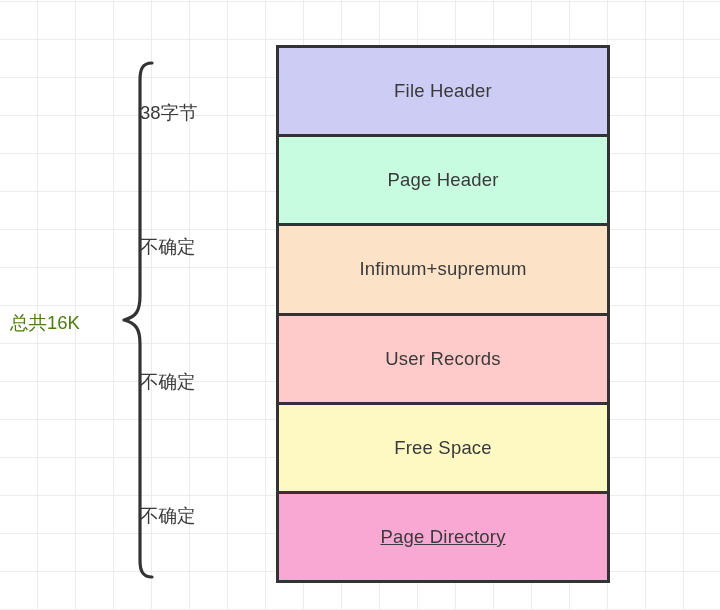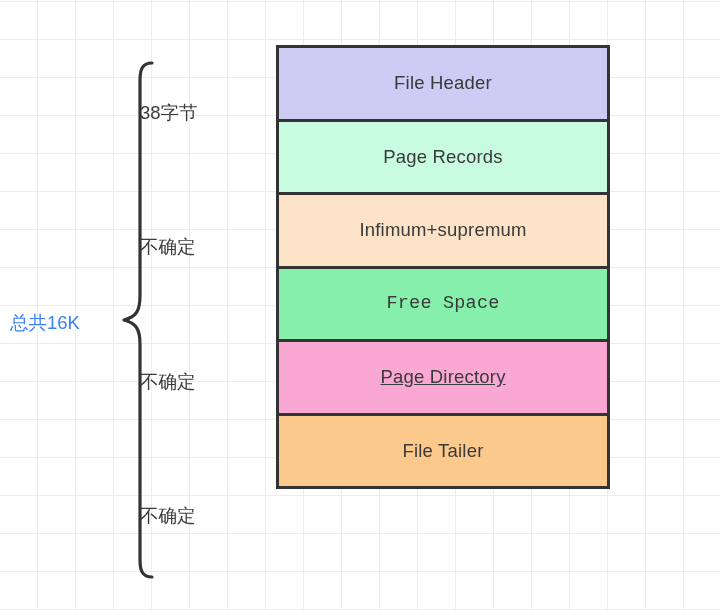--- a/index.html
+++ b/index.html
@@ -33,21 +33,21 @@
     inset: 0;
     z-index: 1;
   }
 
   
   #segment-stack {
     position: absolute;
     left: 276px;
     top: 45px;
     width: 334px;
-    height: 444px;
+    height: 538px;
     display: flex;
     flex-direction: column;
     box-sizing: border-box;
   }
   .segment-box {
     flex: 1 1 0;
     box-sizing: border-box;
     border: 3px solid #333333;
     border-bottom-width: 0;
     display: flex;
@@ -80,21 +80,21 @@
     color: #3a3a3a;
     white-space: nowrap;
   }
 
   
   #total-label {
     position: absolute;
     left: 10px;
     top: 310px;
     font-size: 18.5px;
-    color: #3b82f6;
+    color: #4d7c0f;
     white-space: nowrap;
   }
 
   
   #brace-svg {
     position: absolute;
     left: 118px;
     top: 60px;
     width: 40px;
     height: 520px;
@@ -121,20 +121,20 @@
 
   <div id="size-label-column">
     <div class="size-label">38字节</div>
     <div class="size-label">不确定</div>
     <div class="size-label">不确定</div>
     <div class="size-label">不确定</div>
   </div>
 
   <div id="segment-stack">
     <div class="segment-box" style="background-color: rgb(204, 204, 245);">File Header</div>
-    <div class="segment-box" style="background-color: rgb(199, 252, 224);">Page Records</div>
+    <div class="segment-box" style="background-color: rgb(199, 252, 224);">Page Header</div>
     <div class="segment-box" style="background-color: rgb(252, 227, 199);">Infimum+supremum</div>
-    <div class="segment-box" style="background-color: #86efac; font-family: Liberation Mono, monospace;">Free Space</div>
+    <div class="segment-box" style="background-color: rgb(255, 202, 202);">User Records</div>
+    <div class="segment-box" style="background-color: #fef9c3;">Free Space</div>
     <div class="segment-box" style="background-color: #f9a8d4; text-decoration: underline;">Page Directory</div>
-    <div class="segment-box" style="background-color: rgb(252, 201, 140);">File Tailer</div>
   </div>
 
 </div>
 
 </body></html>

